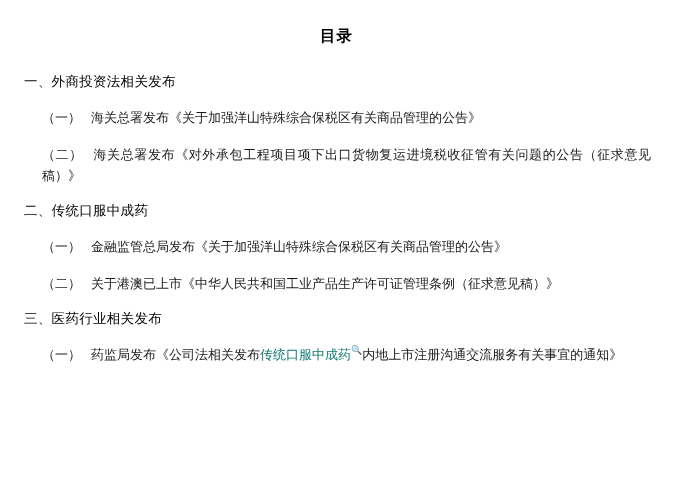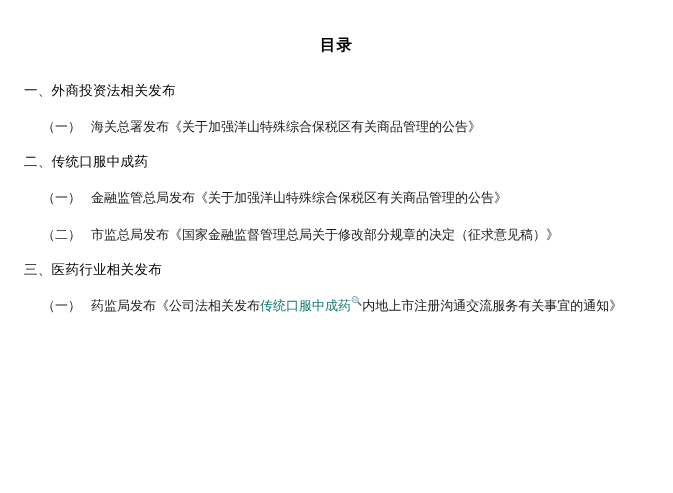--- a/index.html
+++ b/index.html
@@ -19,21 +19,21 @@
     height: 493px;
     box-sizing: border-box;
     padding: 26px 22px 0 22px;
     position: relative;
   }
   .doc-title {
     text-align: center;
     font-size: 15.5px;
     font-weight: bold;
     letter-spacing: 1px;
-    margin: 9px 0 26px 0;
+    margin: 0 0 26px 0;
     color: #000;
   }
   .section-heading {
     font-size: 13.5px;
     font-weight: normal;
     color: #000;
     margin: 0 0 16px 0;
     padding-left: 2px;
     letter-spacing: 0.3px;
   }
@@ -69,29 +69,32 @@
 <div class="page">
 
   <div class="doc-title">目录</div>
 
   <div class="section-heading">一、外商投资法相关发布</div>
 
   <div class="entry">
     <span class="num">（一）</span><span class="gap"></span><span>海关总署发布《关于加强洋山特殊综合保税区有关商品管理的公告》</span>
   </div>
 
+  <div class="entry">
+    <span class="num">（二）</span><span class="gap"></span><span>海关总署发布《对外承包工程项目项下出口货物复运进境税收征管有关问题的公告（征求意见稿）》</span>
+  </div>
 
   <div class="section-heading">二、传统口服中成药</div>
 
   <div class="entry">
     <span class="num">（一）</span><span class="gap"></span><span>金融监管总局发布《关于加强洋山特殊综合保税区有关商品管理的公告》</span>
   </div>
 
   <div class="entry">
-    <span class="num">（二）</span><span class="gap"></span><span>市监总局发布《国家金融监督管理总局关于修改部分规章的决定（征求意见稿）》</span>
+    <span class="num">（二）</span><span class="gap"></span><span>关于港澳已上市《中华人民共和国工业产品生产许可证管理条例（征求意见稿）》</span>
   </div>
 
   <div class="section-heading">三、医药行业相关发布</div>
 
   <div class="entry">
     <span class="num">（一）</span><span class="gap"></span><span>药监局发布《公司法相关发布</span><span class="hl">传统口服中成药</span><span class="sup-mark">🔍</span><span>内地上市注册沟通交流服务有关事宜的通知》</span>
   </div>
 
 </div>
 

